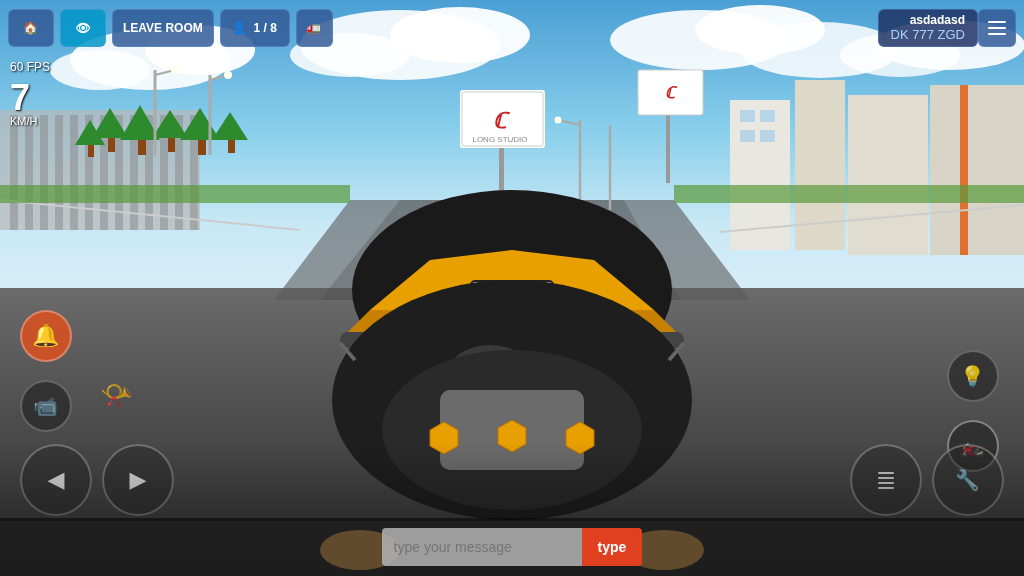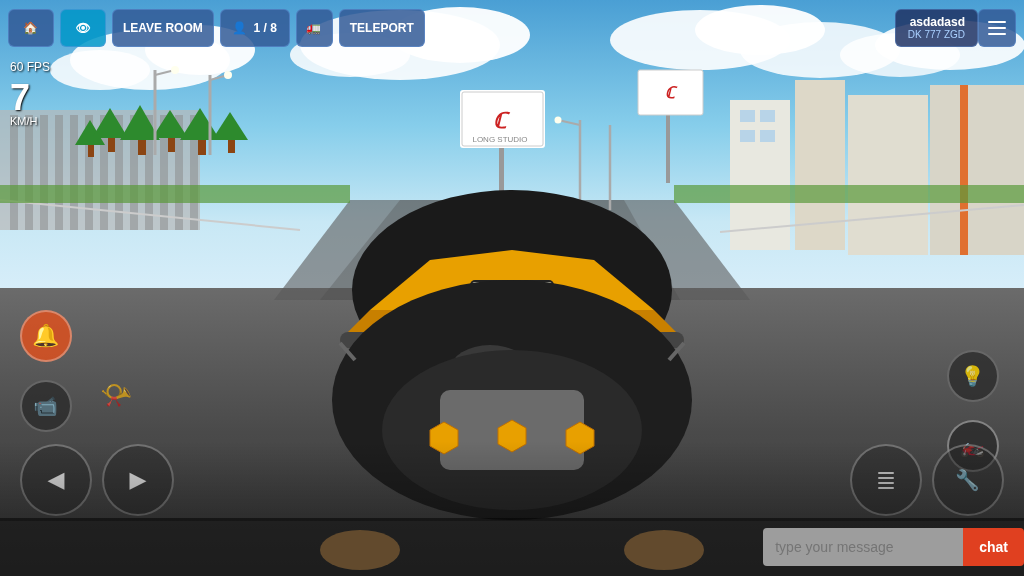--- a/index.html
+++ b/index.html
@@ -104,21 +104,21 @@
     }
 
     .player-name {
       color: white;
       font-size: 12px;
       font-weight: bold;
     }
 
     .player-plate {
       color: #aad0ff;
-      font-size: 10px;
+      font-size: 13px;
       text-align: center;
     }
 
     .menu-btn {
       width: 38px;
       height: 38px;
       background: rgba(50, 90, 150, 0.85);
       border: 1px solid rgba(100,150,220,0.4);
       border-radius: 6px;
       display: flex;
@@ -239,21 +239,21 @@
     
     .chat-bar {
       position: absolute;
       bottom: 0;
       left: 0;
       right: 0;
       height: 58px;
       background: rgba(0,0,0,0.5);
       display: flex;
       align-items: center;
-      justify-content: flex-end;
+      justify-content: center;
       gap: 0;
     }
 
     .chat-input {
       width: 200px;
       height: 38px;
       background: rgba(180,180,180,0.85);
       border: none;
       border-radius: 4px 0 0 4px;
       padding: 0 12px;
@@ -462,23 +462,20 @@
     <div class="hud-btn leave">
       <span>LEAVE ROOM</span>
     </div>
     <div class="hud-btn players">
       <span>👤</span>
       <span>1 / 8</span>
     </div>
     <div class="hud-btn">
       <span>🚛</span>
     </div>
-    <div class="hud-btn teleport">
-      <span>TELEPORT</span>
-    </div>
 
     <div class="hud-right">
       <div class="player-info">
         <span class="player-name">asdadasd</span>
         <span class="player-plate">DK 777 ZGD</span>
       </div>
       <div class="menu-btn">
         <div class="lines-icon">
           <span></span>
             <span></span>
@@ -541,17 +538,17 @@
         <span style="font-size:20px; color:rgba(255,255,255,0.8);">🔧</span>
       </div>
     </div>
   </div>
 
   <div class="depth-overlay"></div>
 
   <div class="chat-bar">
     <input class="chat-input" type="text" placeholder="type your message" style="">
     <button class="chat-btn">
-      <span>chat</span>
+      <span>type</span>
     </button>
   </div>
 
 </div>
 
 </body></html>

